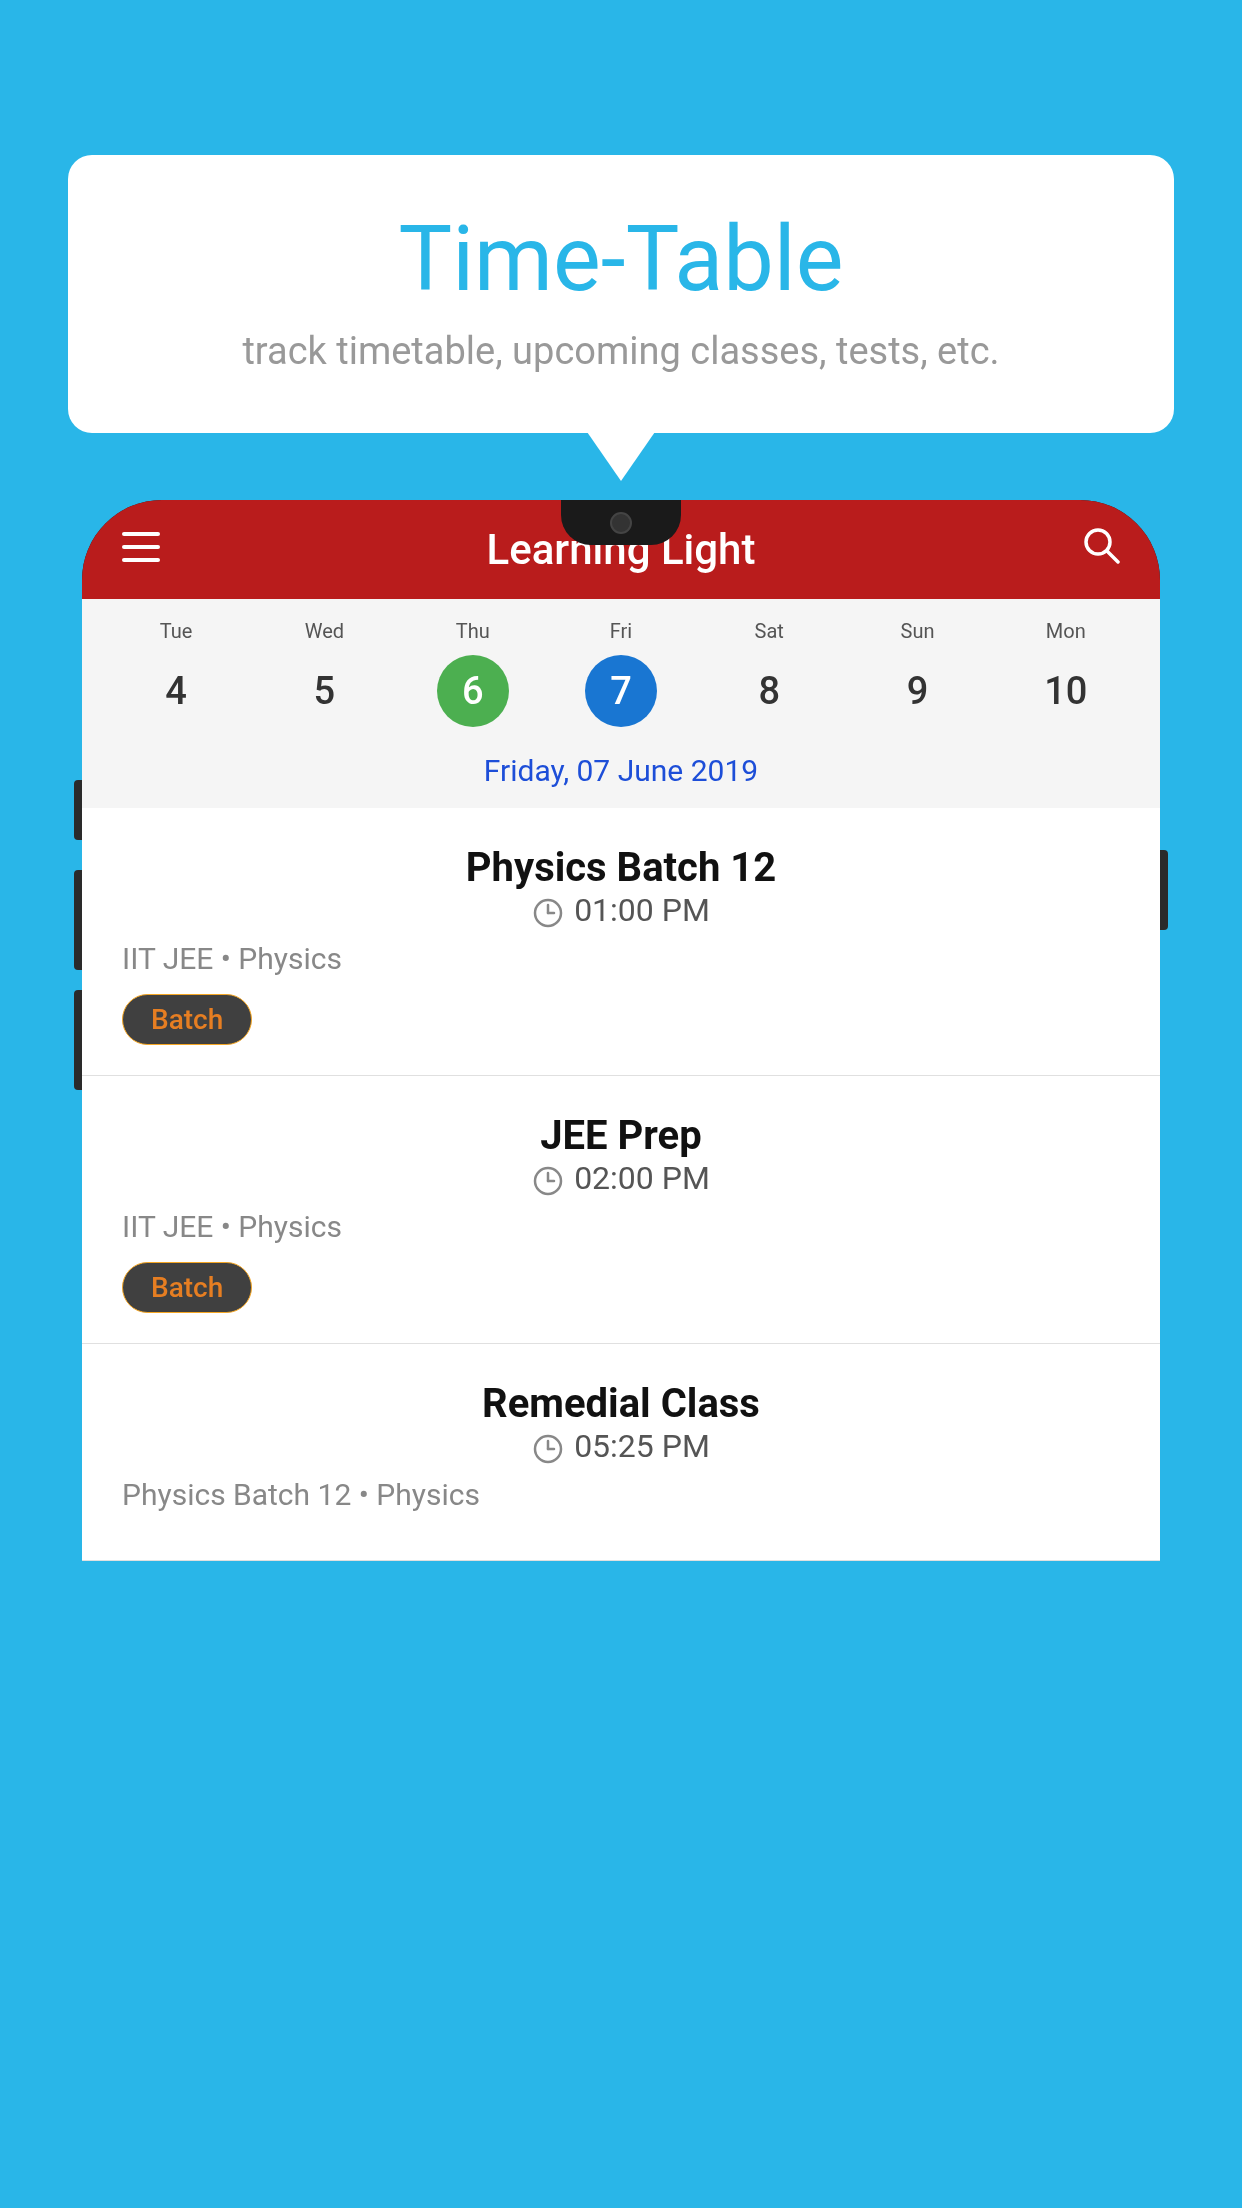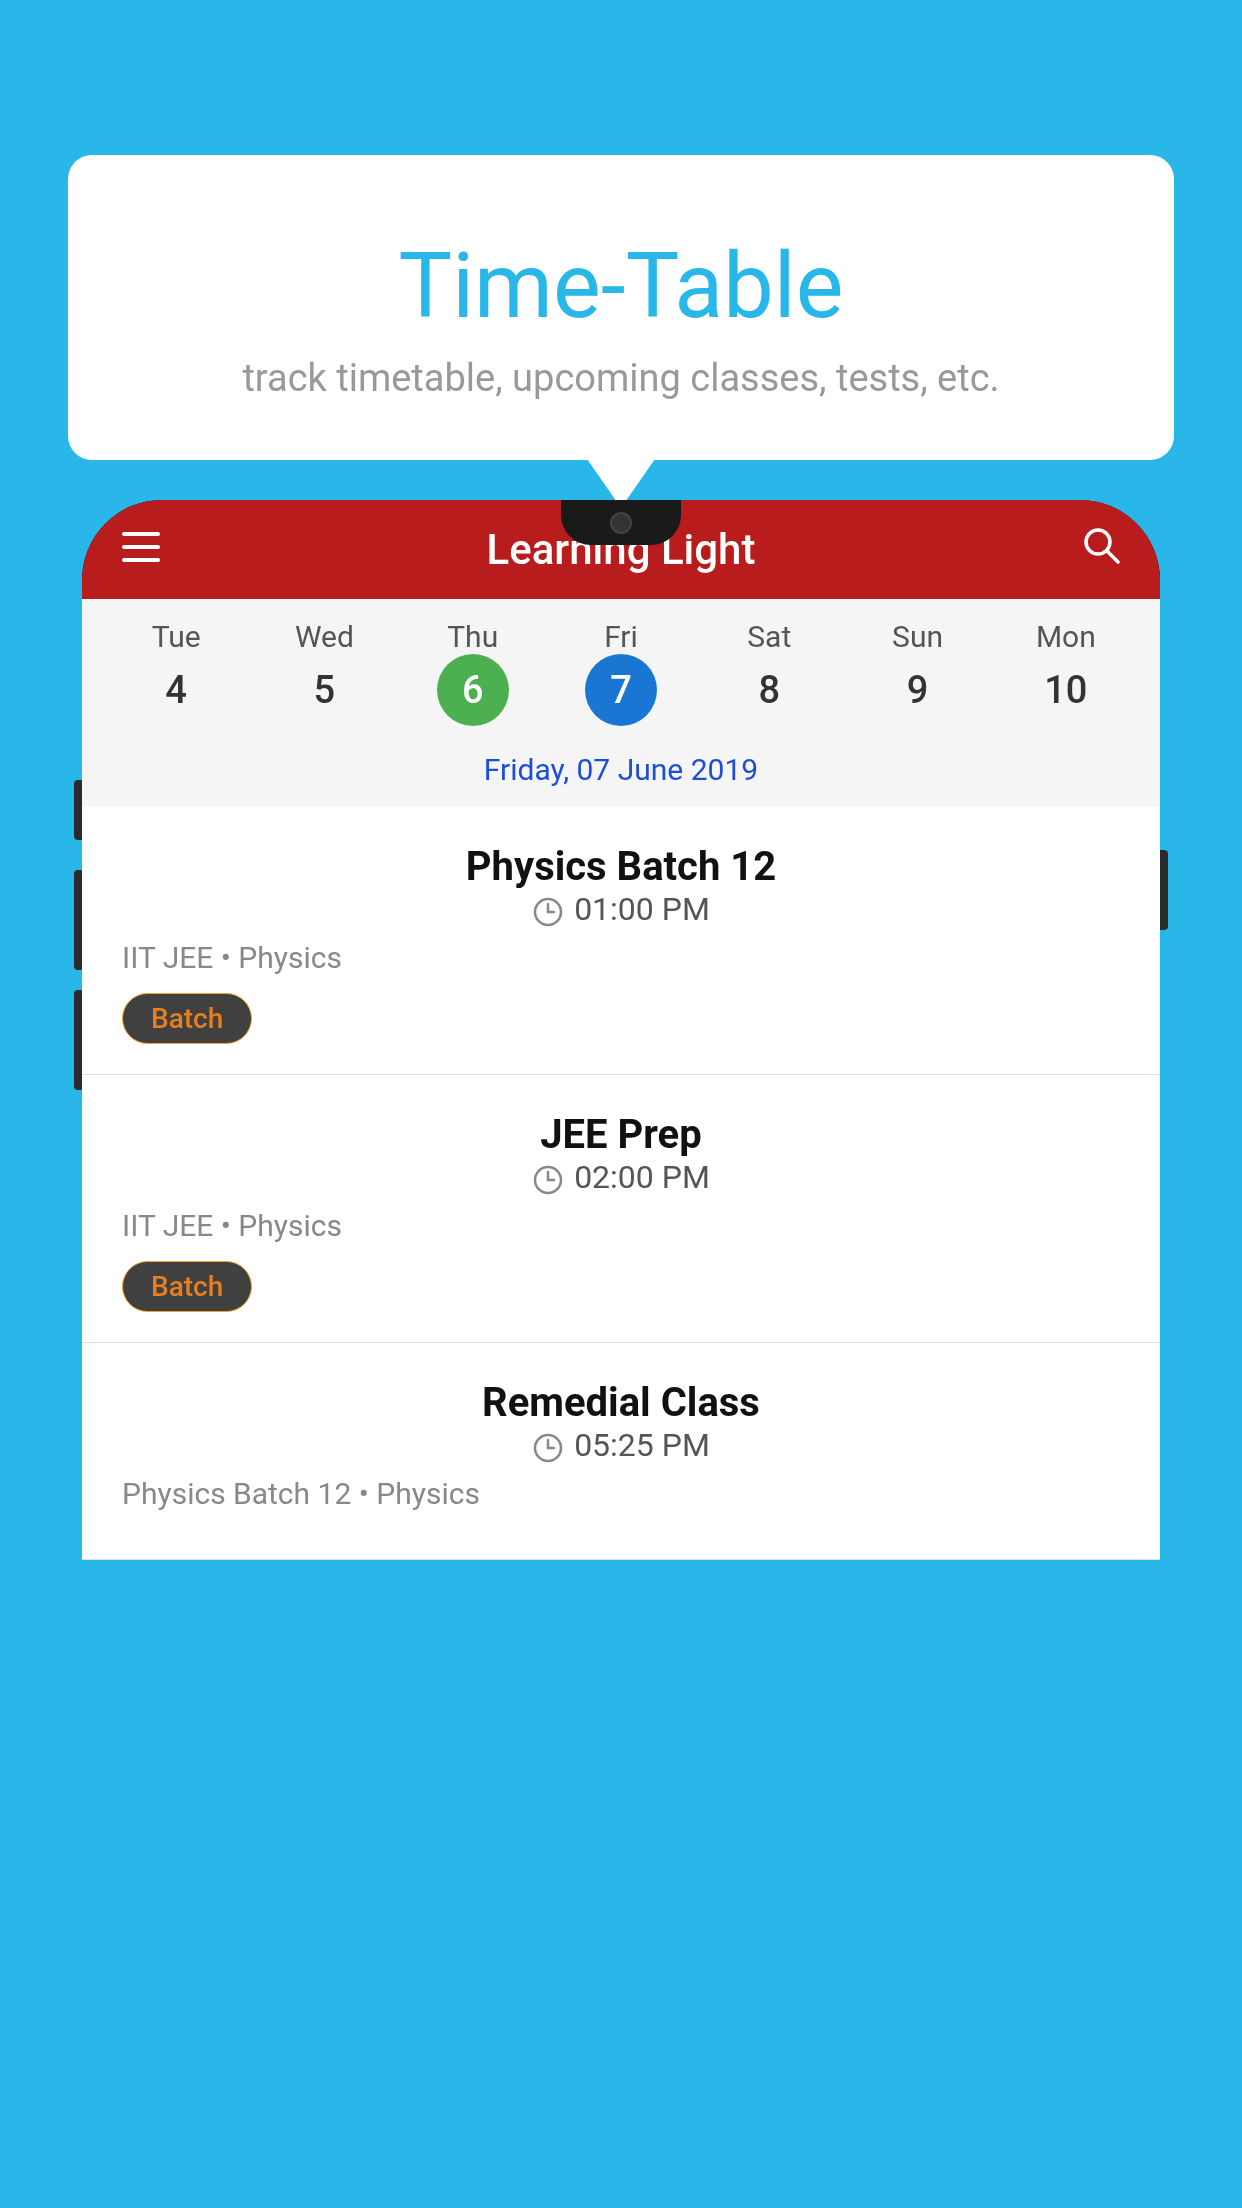--- a/index.html
+++ b/index.html
@@ -15,21 +15,21 @@
     }
 
     
     .speech-bubble {
       position: absolute;
       top: 155px;
       left: 68px;
       right: 68px;
       background: white;
       border-radius: 24px;
-      padding: 82px 60px 60px;
+      padding: 55px 60px 60px;
       text-align: center;
     }
 
     .speech-bubble::after {
       content: '';
       position: absolute;
       bottom: -48px;
       left: 50%;
       transform: translateX(-50%);
       width: 0;
@@ -157,23 +157,23 @@
     }
 
     .calendar-day-col {
       display: flex;
       flex-direction: column;
       align-items: center;
       width: calc(100% / 7);
     }
 
     .day-name {
-      font-size: 30px;
+      font-size: 20px;
       color: #555;
-      margin-bottom: 0;
+      margin-bottom: 12px;
       font-weight: 400;
     }
 
     .day-number {
       width: 72px;
       height: 72px;
       display: flex;
       align-items: center;
       justify-content: center;
       font-size: 38px;

